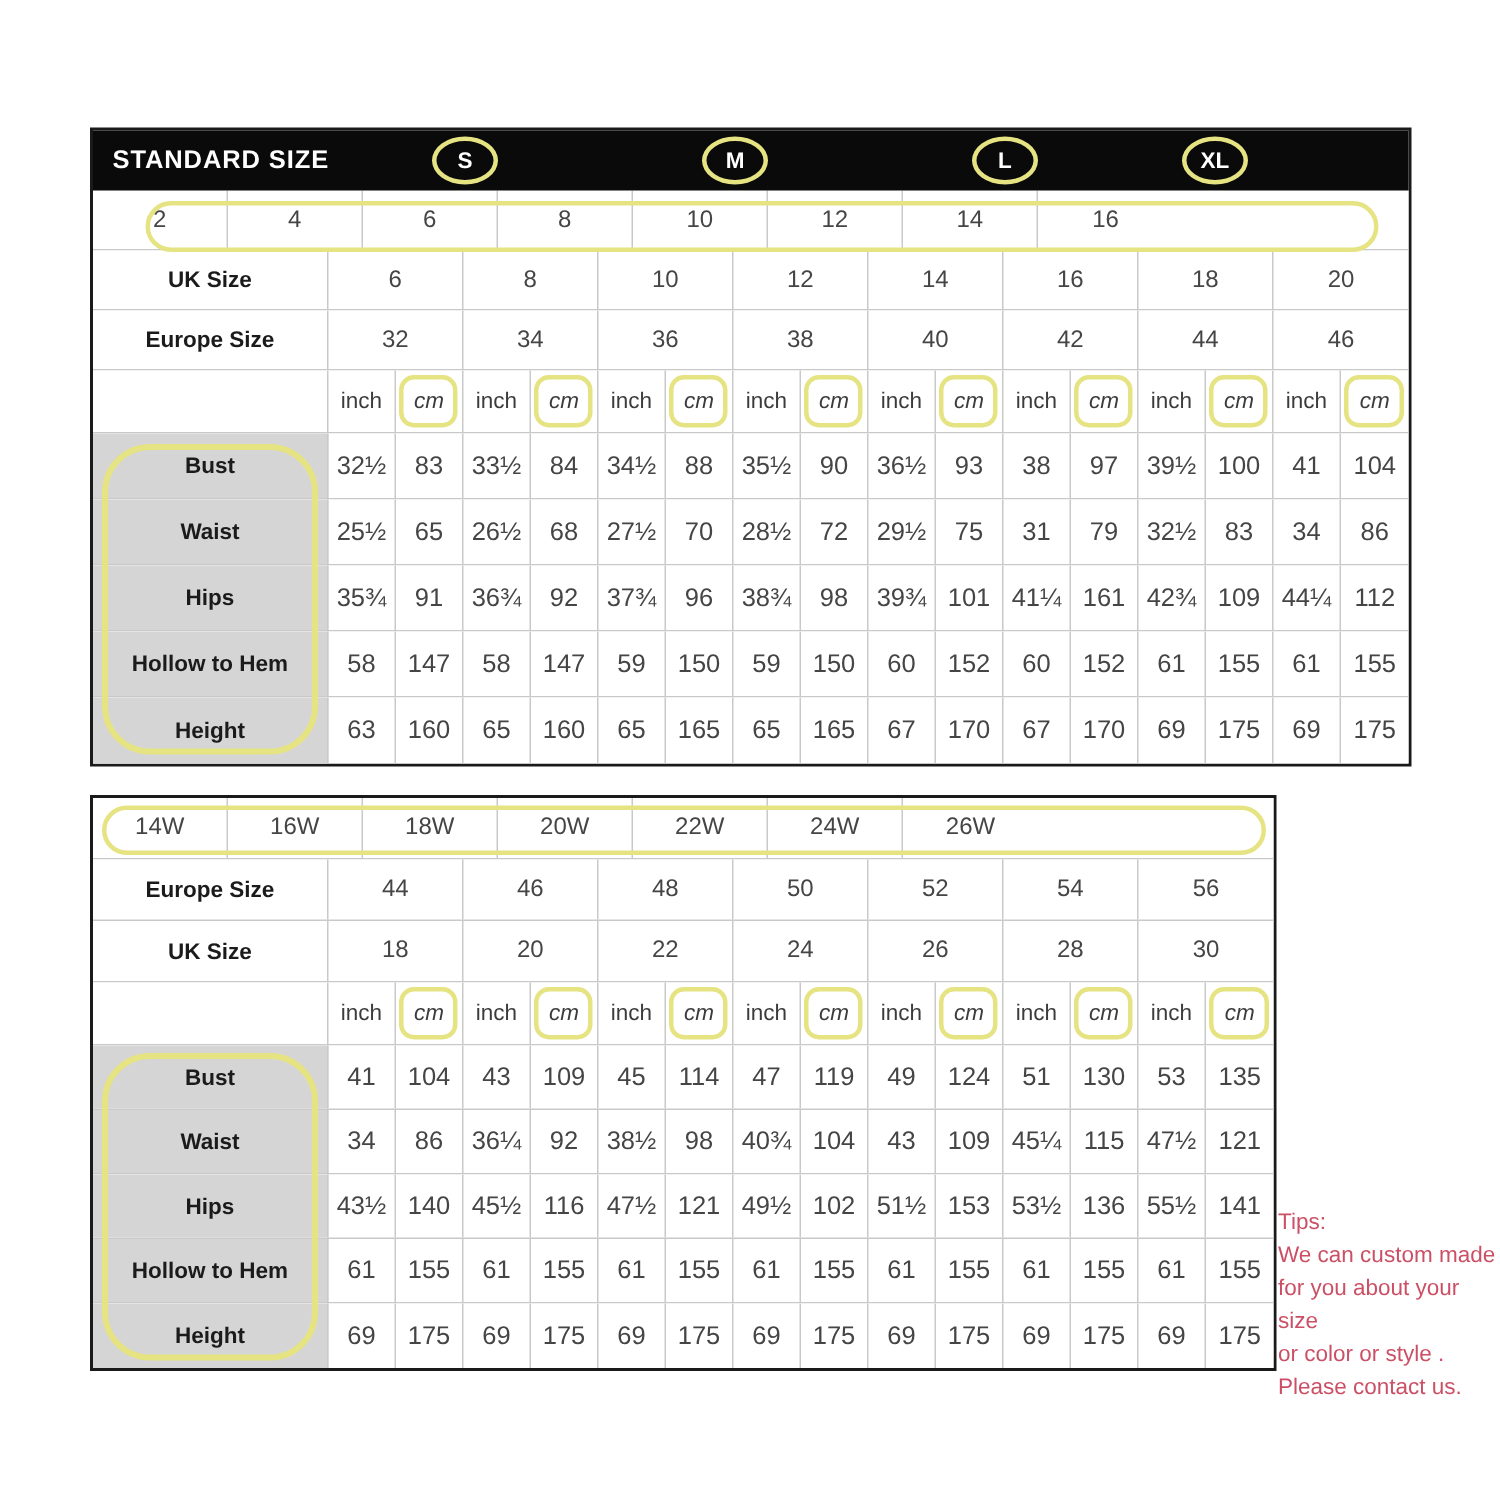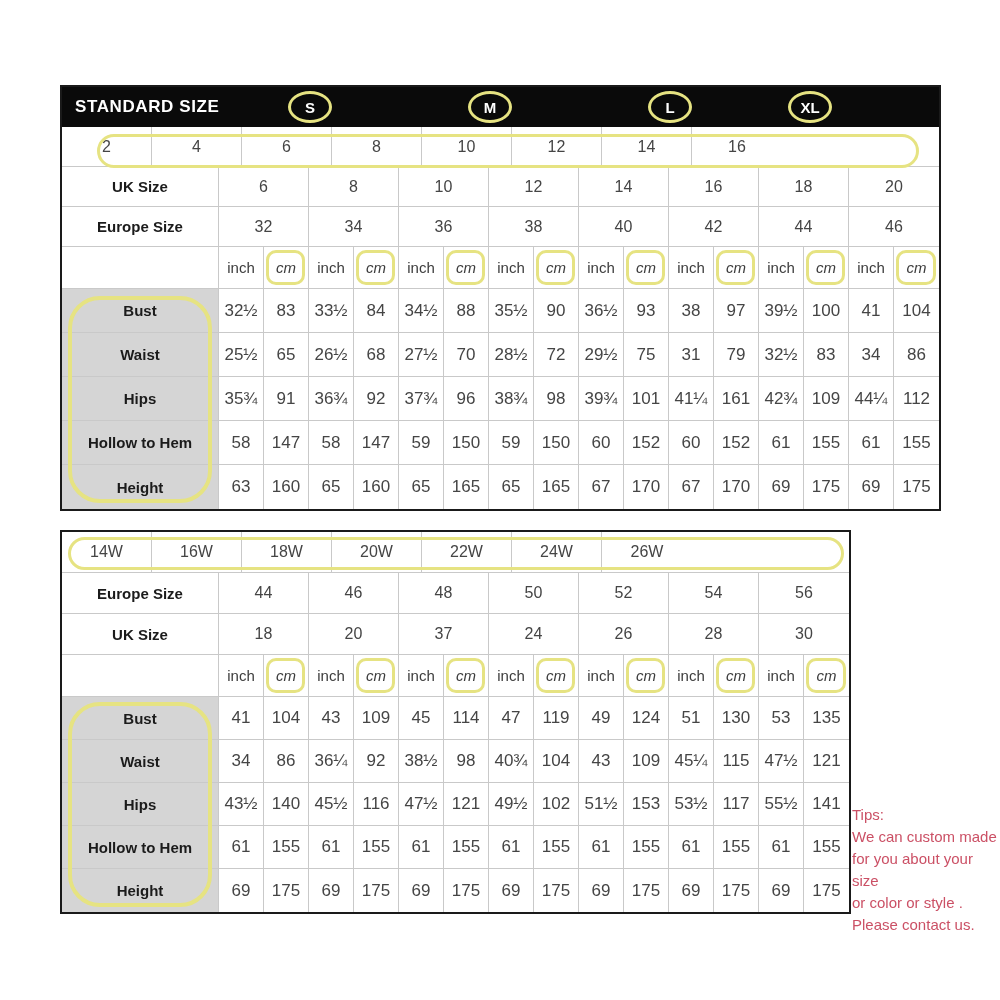--- a/index.html
+++ b/index.html
@@ -303,21 +303,21 @@
           <div class="cell val wide">48</div>
           <div class="cell val wide">50</div>
           <div class="cell val wide">52</div>
           <div class="cell val wide">54</div>
           <div class="cell val wide">56</div>
         </div>
         <div class="trow size-row">
           <div class="cell lbl">UK Size</div>
           <div class="cell val wide">18</div>
           <div class="cell val wide">20</div>
-          <div class="cell val wide">37</div>
+          <div class="cell val wide">22</div>
           <div class="cell val wide">24</div>
           <div class="cell val wide">26</div>
           <div class="cell val wide">28</div>
           <div class="cell val wide">30</div>
         </div>
         <div class="trow unit-row">
           <div class="cell lbl"></div>
           <div class="cell val unit">inch</div>
           <div class="cell val unit cm">cm</div>
           <div class="cell val unit">inch</div>
@@ -373,21 +373,21 @@
           <div class="cell val">140</div>
           <div class="cell val">45½</div>
           <div class="cell val">116</div>
           <div class="cell val">47½</div>
           <div class="cell val">121</div>
           <div class="cell val">49½</div>
           <div class="cell val">102</div>
           <div class="cell val">51½</div>
           <div class="cell val">153</div>
           <div class="cell val">53½</div>
-          <div class="cell val">117</div>
+          <div class="cell val">136</div>
           <div class="cell val">55½</div>
           <div class="cell val">141</div>
         </div>
         <div class="trow measure-row">
           <div class="cell lbl gray">Hollow to Hem</div>
           <div class="cell val">61</div>
           <div class="cell val">155</div>
           <div class="cell val">61</div>
           <div class="cell val">155</div>
           <div class="cell val">61</div>

